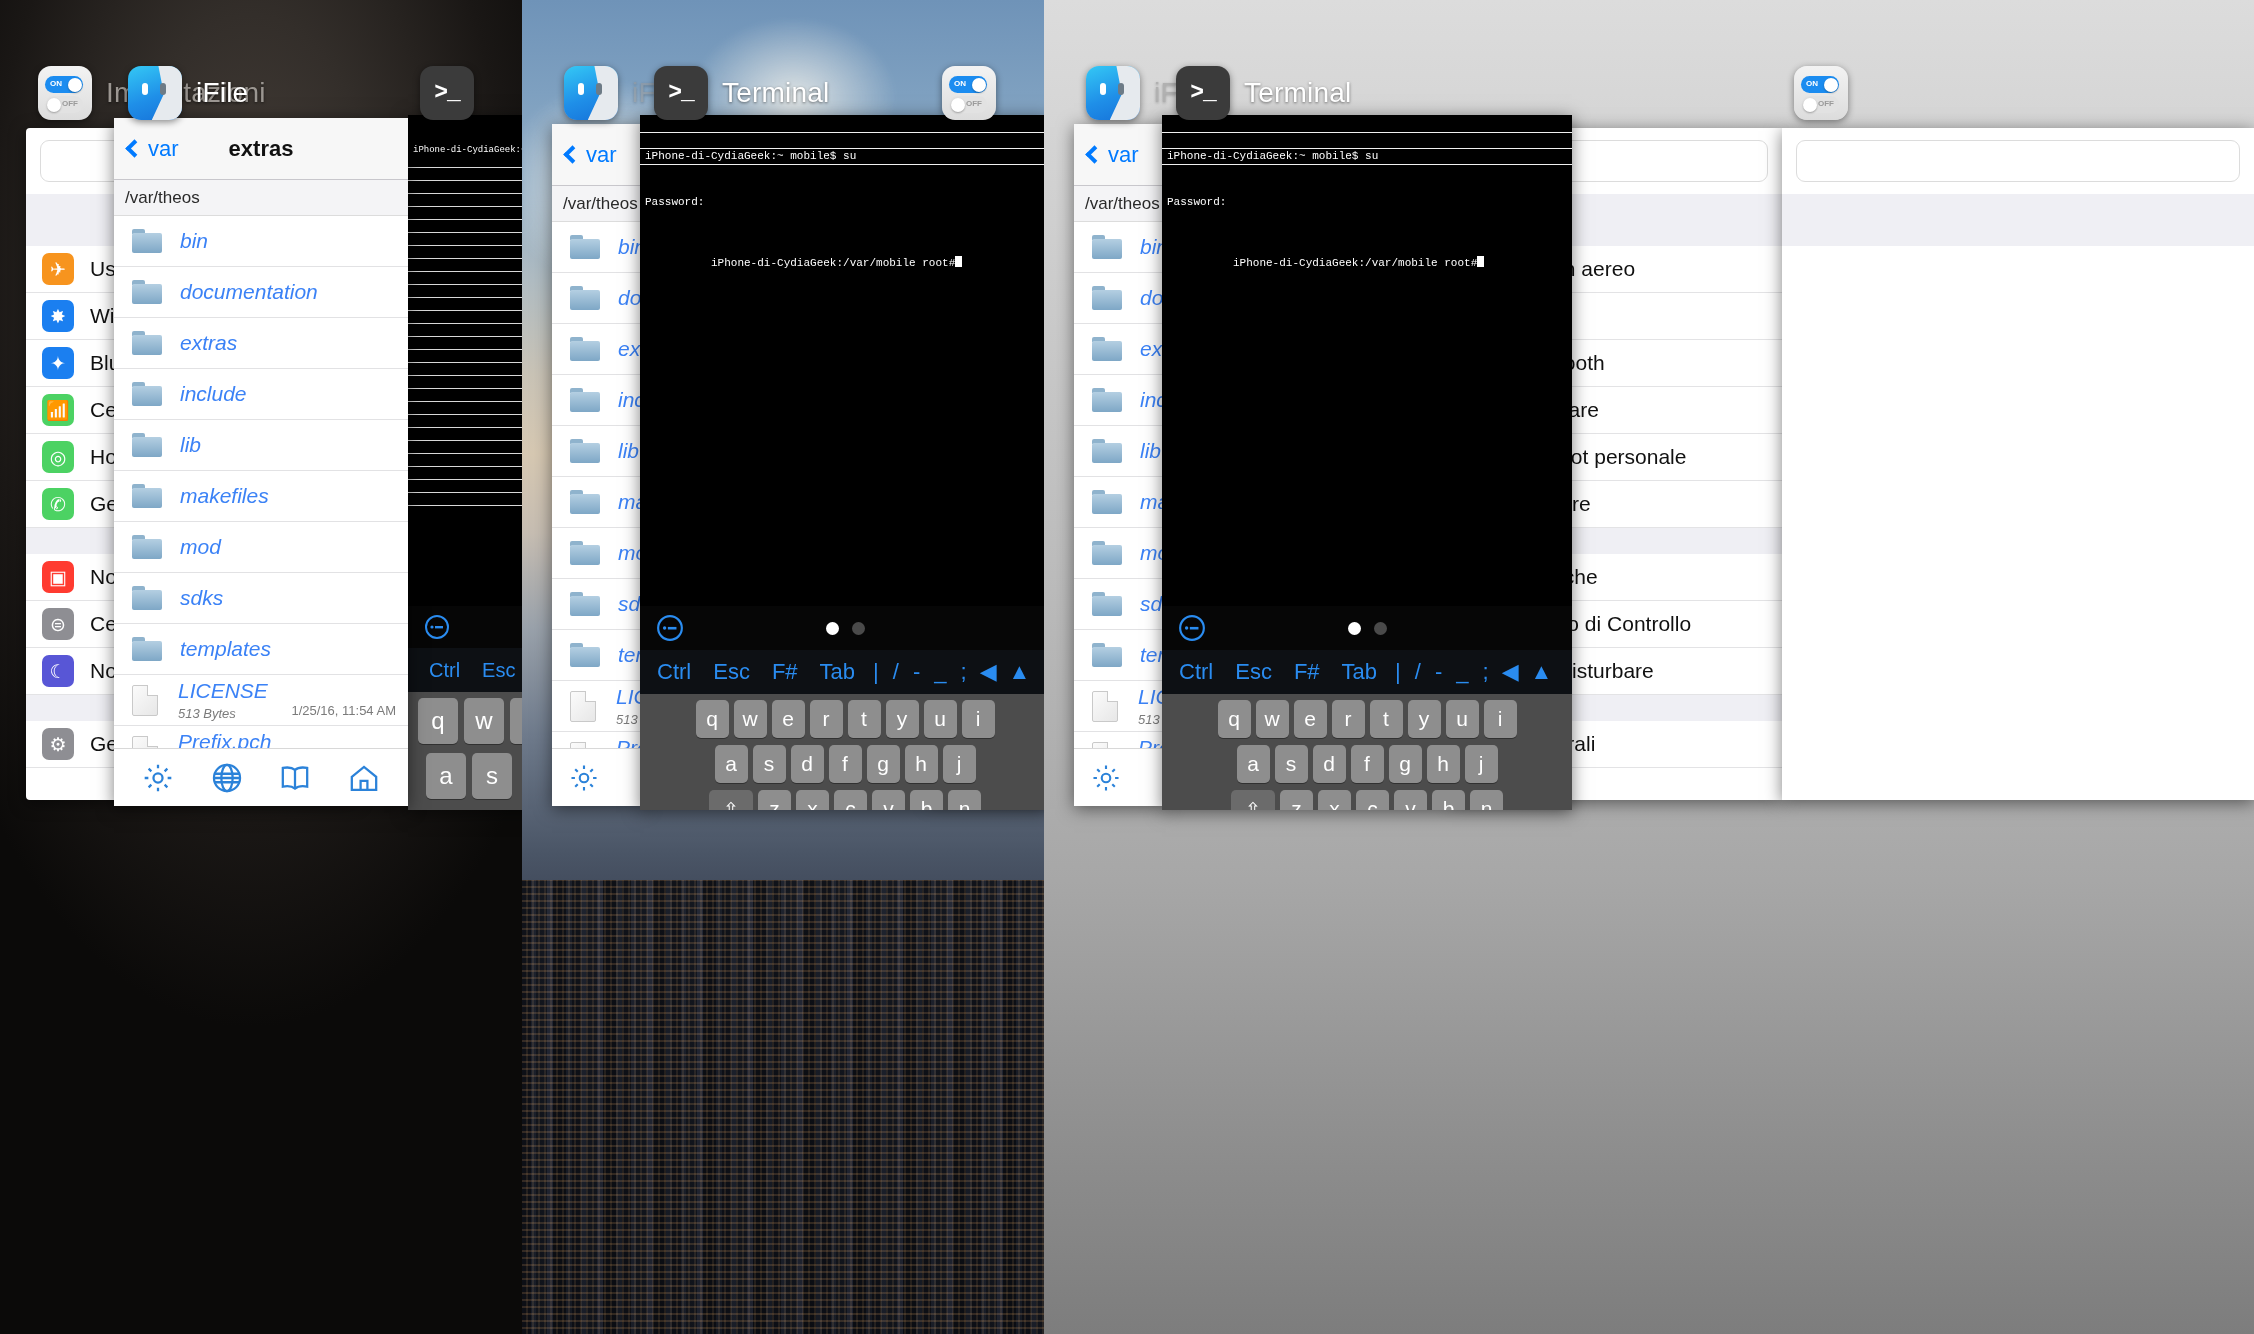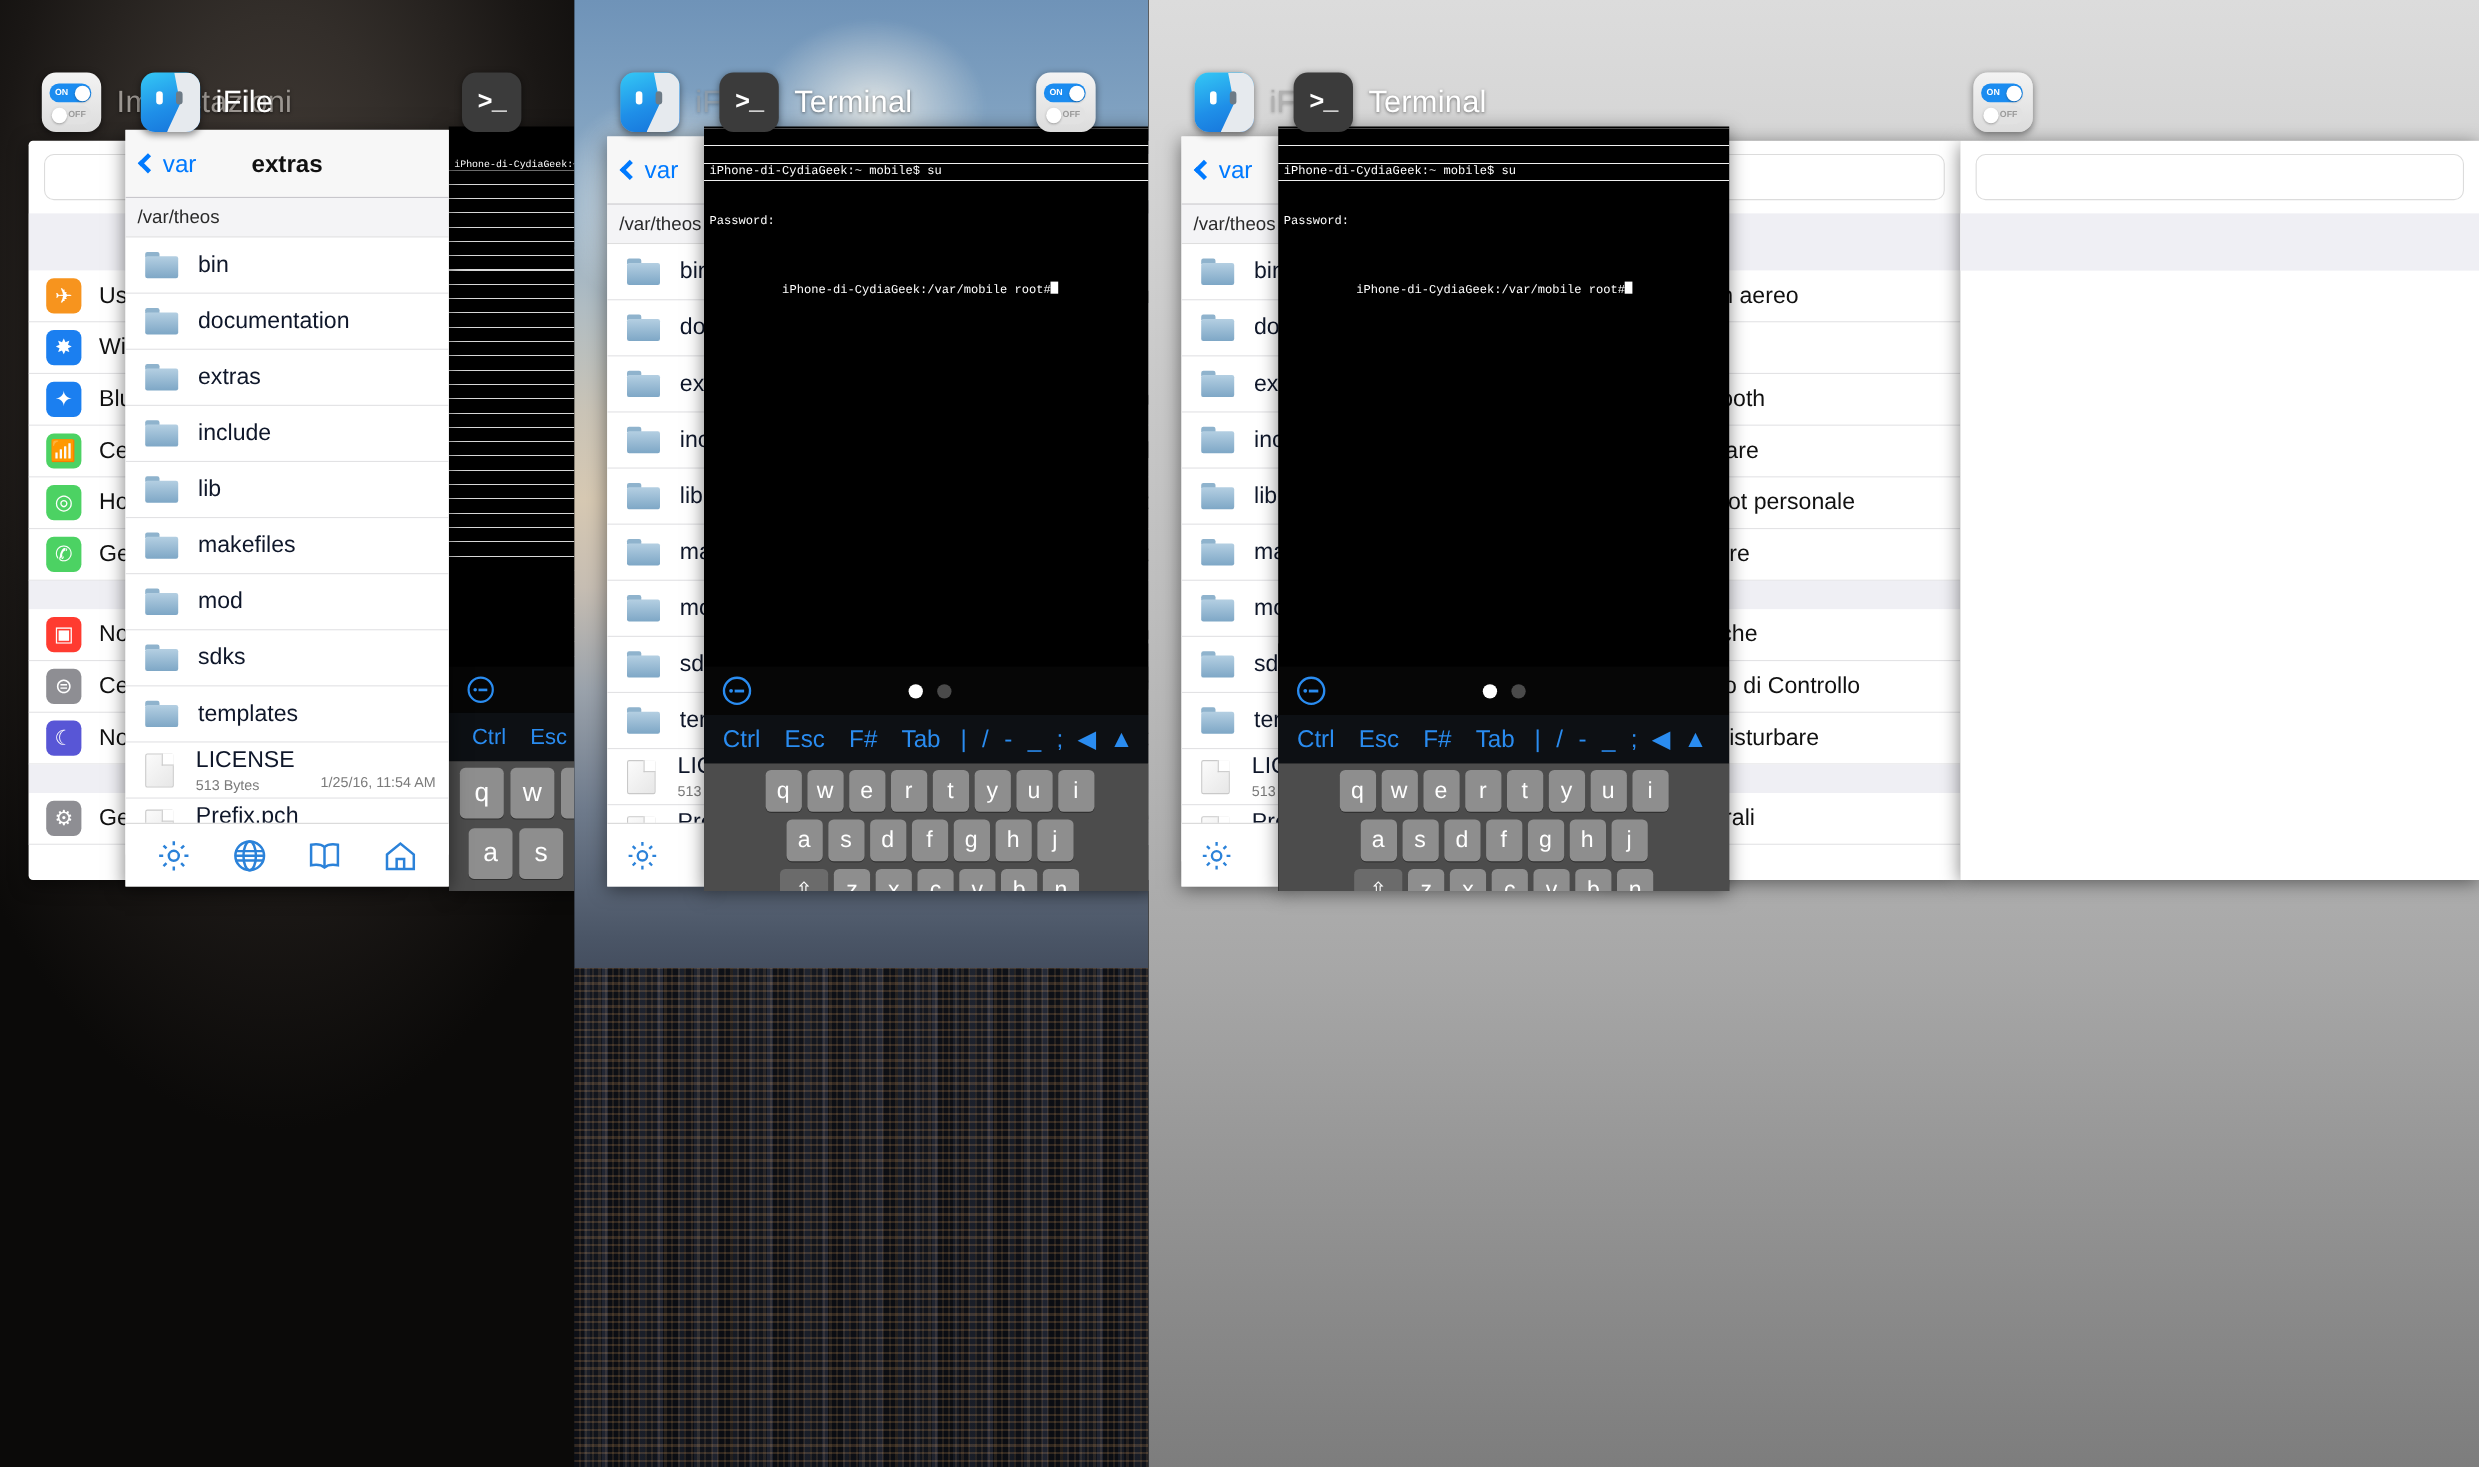--- a/index.html
+++ b/index.html
@@ -113,22 +113,22 @@
   .folder { width:30px; height:24px; flex:none; position:relative; margin-right:18px; }
   .folder .tab { position:absolute; top:0; left:0; width:13px; height:5px;
                  background:#8fb3cd; border-radius:2px 2px 0 0; }
   .folder .body { position:absolute; top:4px; left:0; right:0; bottom:0;
                   background:linear-gradient(180deg,#b4cfe2,#7ea7c6); border-radius:2px; }
   .doc { width:26px; height:31px; flex:none; margin-right:20px; position:relative;
          background:linear-gradient(135deg,#fbfbfb,#e7e7e7);
          border:1px solid #c9c9c9; border-radius:2px; }
   .doc::after { content:""; position:absolute; right:-1px; top:-1px; width:10px; height:10px;
                 background:#fff; border-left:1px solid #c9c9c9; border-bottom:1px solid #c9c9c9; }
-  .fname { font-size:21px; color:#0f172a; white-space:nowrap; }
-  .fsub { font-size:13px; color:#7b7b7b; margin-top:3px; white-space:nowrap; }
+  .fname { font-size:21px; color:#3b82f6; white-space:nowrap;font-style:italic; }
+  .fsub { font-size:13px; color:#7b7b7b; margin-top:3px; white-space:nowrap;font-style:italic; }
   .fmeta { position:absolute; right:12px; bottom:7px; font-size:13px; color:#7b7b7b; white-space:nowrap; }
   .fcol { display:flex; flex-direction:column; justify-content:center; }
   .ftoolbar { height:58px; background:#fff; border-top:1px solid #d8d8d8;
               display:flex; align-items:center; justify-content:space-around;
               padding:0 10px; }
 
   
   .searchfield { height:42px; margin:12px 14px; background:#fff; border-radius:9px;
                  border:1px solid #dcdcdc; }
 

